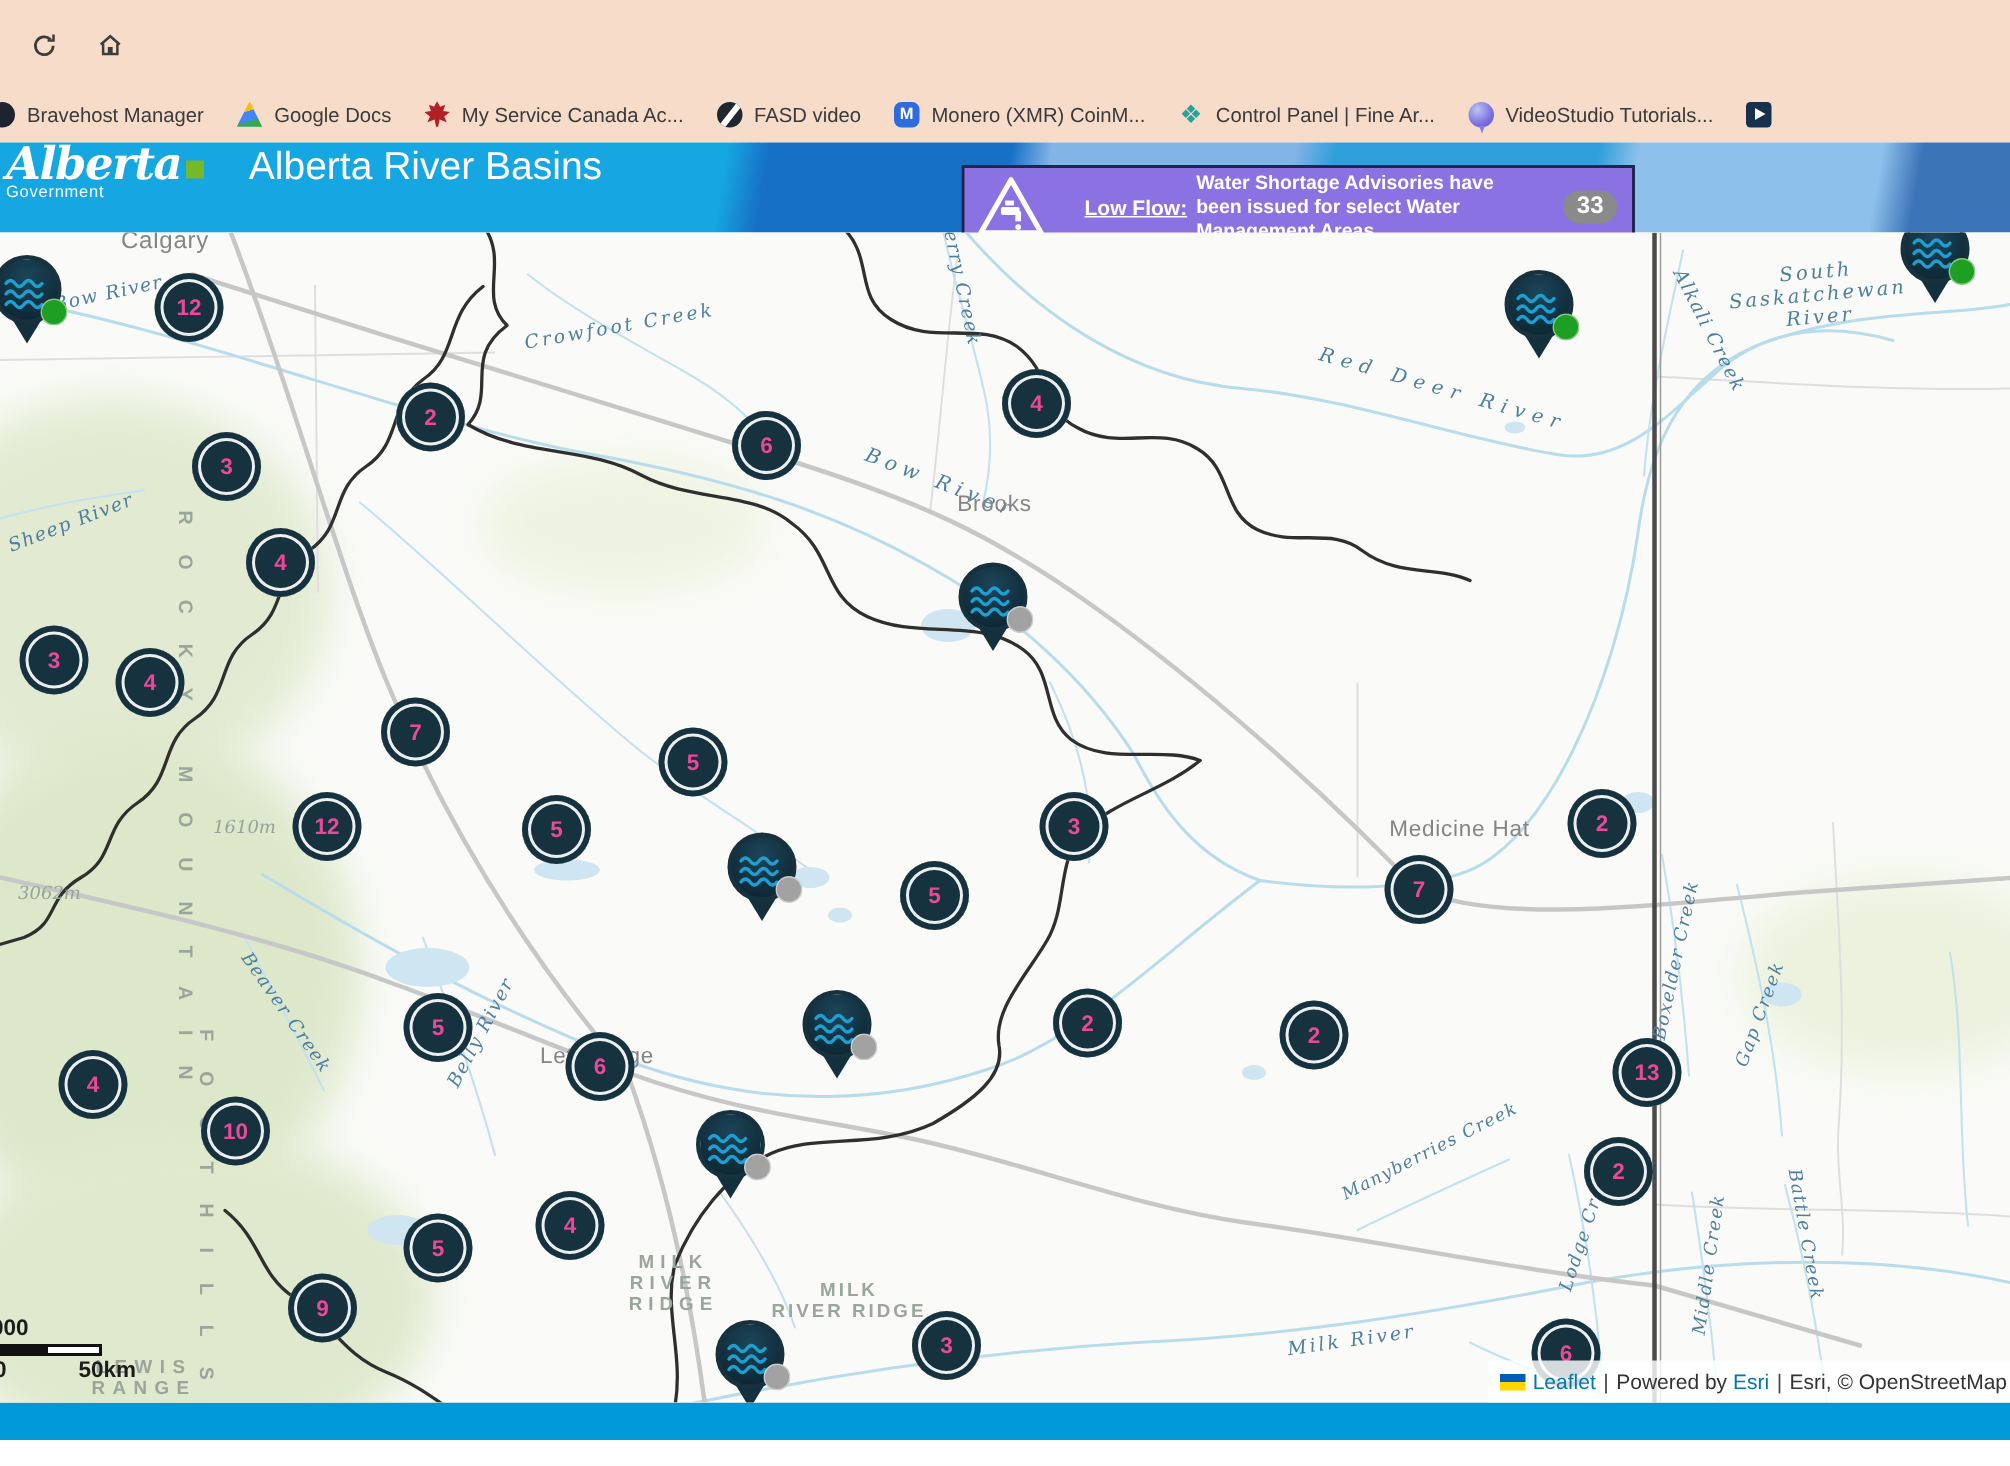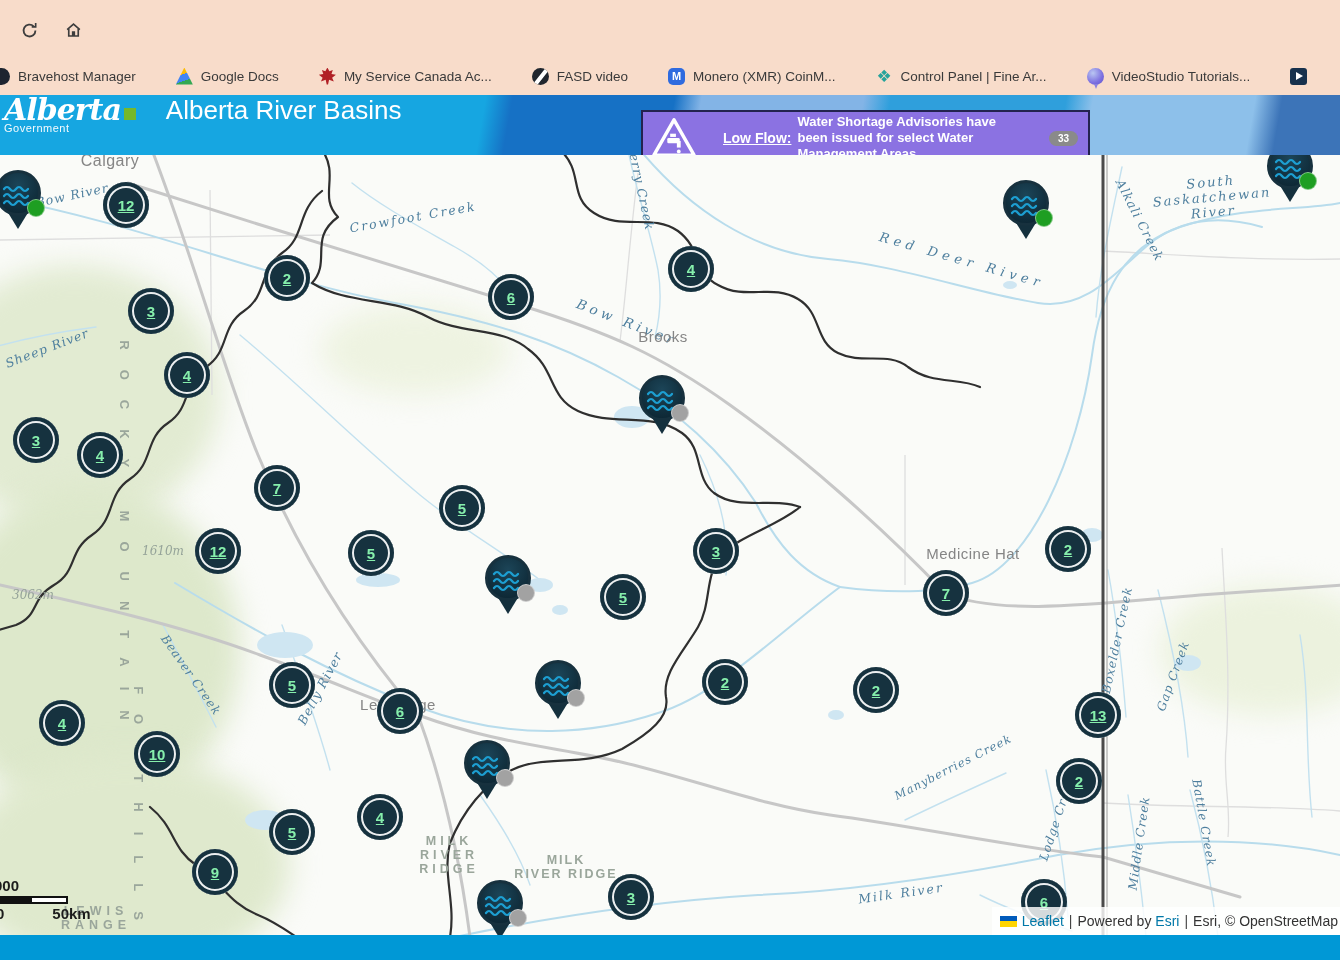--- a/index.html
+++ b/index.html
@@ -6,21 +6,21 @@
   html,body { width:1340px; height:977px; overflow:hidden; font-family:"Liberation Sans",sans-serif; background:#fff; }
 
   
   .chrome { background:#f8dcca; }
   .toolbar { height:57px; display:flex; align-items:center; padding:8px 12px 4px 14px; }
   .tb-btn { width:30px; height:30px; border-radius:50%; display:flex; align-items:center; justify-content:center; cursor:pointer; color:#3d3d3d; }
   .tb-btn svg { width:19px; height:19px; }
   .url-pill { flex:1; height:34px; background:#fff; border-radius:17px; margin-left:22px; display:flex; align-items:center; padding:0 14px; cursor:text; }
   .tune-icon { width:18px; height:18px; margin-right:12px; flex-shrink:0; }
   .url-text { font-size:15px; color:#202124; }
-  .bookmarks { height:38px; display:flex; align-items:center; gap:40px; padding-left:2px; overflow:hidden; white-space:nowrap; }
+  .bookmarks { height:38px; display:flex; align-items:center; gap:22px; padding-left:2px; overflow:hidden; white-space:nowrap; }
   .bm-item { display:flex; align-items:center; gap:8px; cursor:pointer; font-size:13.5px; color:#3a3a3a; flex-shrink:0; }
   .bm-icon { width:17px; height:17px; flex-shrink:0; display:inline-flex; align-items:center; justify-content:center; font-size:15px; }
   .bm-item:first-child .bm-icon { margin-left:-9px; }
   .bm-bravehost { background:#1d2430; border-radius:50%; }
   .bm-gdrive { clip-path:polygon(50% 0,100% 100%,0 100%); background:linear-gradient(160deg,#fbbc04 0 38%,#4285f4 38% 68%,#34a853 68%); }
   .bm-maple { background:#b12025; clip-path:polygon(50% 0,62% 22%,82% 14%,74% 38%,100% 42%,78% 60%,88% 82%,60% 72%,54% 100%,46% 100%,40% 72%,12% 82%,22% 60%,0 42%,26% 38%,18% 14%,38% 22%); }
   .bm-globe { background:#20262e; border-radius:50%; position:relative; overflow:hidden; }
   .bm-globe::after { content:""; position:absolute; left:7px; top:-2px; width:4px; height:22px; background:#fff; transform:rotate(38deg); border-radius:2px; }
   .bm-monero { background:#2f6bdf; border-radius:5px; color:#fff; font-weight:bold; font-size:11px; }
   .bm-teal { color:#27a39b; font-size:17px; }
@@ -35,37 +35,37 @@
     display:flex; align-items:flex-start; }
   .ab-logo { margin-left:4px; color:#fff; line-height:1; }
   .ab-name { font-family:"DejaVu Serif",serif; font-style:italic; font-weight:bold; font-size:30px; letter-spacing:-1px; }
   .ab-green { display:inline-block; width:12px; height:12px; background:#76b82a; margin-left:3px; }
   .ab-sub { font-size:11px; margin-top:-2px; letter-spacing:.5px; opacity:.95; }
   .app-title { color:#fff; font-size:26px; margin-left:30px; font-weight:400; }
   .advisory { position:absolute; left:641px; top:15px; width:449px; height:56px; background:#8b72e2; border:2px solid #23234f; display:flex; align-items:center; padding:0 10px 0 8px; cursor:pointer; }
   .adv-tri { width:46px; height:44px; flex-shrink:0; }
   .adv-label { color:#fff; font-weight:bold; font-size:14px; margin:0 6px 0 26px; flex-shrink:0;text-decoration:underline; }
   .adv-msg { color:#fff; font-weight:bold; font-size:13px; line-height:1.22; flex:1; }
-  .adv-badge { background:#8a8a8a; color:#fff; font-weight:bold; font-size:10px; border-radius:11px; padding:2px 9px; flex-shrink:0; margin-left:20px; }
+  .adv-badge { background:#8a8a8a; color:#fff; font-weight:bold; font-size:16px; border-radius:11px; padding:2px 9px; flex-shrink:0; margin-left:20px; }
 
   
   .map { position:relative; width:1340px; height:780px; background:#fafbf8; overflow:hidden; cursor:grab; }
   .map svg.decor { position:absolute; left:0; top:0; z-index:1; }
   .terra { position:absolute; border-radius:50%; filter:blur(14px); z-index:0; }
 
   .map-label { position:absolute; z-index:2; white-space:pre-line; text-align:center; transform:translate(-50%,-50%); pointer-events:none; }
   .lbl-city { color:#858585; letter-spacing:.5px; }
   .lbl-river { color:#4e7f9e; font-family:"DejaVu Serif",serif; font-style:italic; }
   .lbl-terrain { color:#9aa69b; font-weight:bold; }
   .lbl-elev { color:#95a399; font-family:"DejaVu Serif",serif; font-style:italic; }
 
   .cluster { position:absolute; width:46px; height:46px; border-radius:50%; background:#16323f;
     box-shadow:inset 0 0 0 4px #16323f, inset 0 0 0 6px rgba(255,255,255,.92);
-    color:#86efac; font-weight:bold; font-size:15px; display:flex; align-items:center; justify-content:center;
-    transform:translate(-50%,-50%); z-index:3; cursor:pointer;text-decoration:underline; }
+    color:#ec4899; font-weight:bold; font-size:15px; display:flex; align-items:center; justify-content:center;
+    transform:translate(-50%,-50%); z-index:3; cursor:pointer; }
 
   .station { position:absolute; width:46px; height:46px; transform:translate(-50%,-50%); z-index:4; cursor:pointer; }
   .st-circle { position:absolute; inset:0; border-radius:50%; background:radial-gradient(circle at 50% 30%,#1c4558 0%,#123140 55%,#0b222e 100%); border:3px solid #17313e; }
   .st-circle svg { position:absolute; inset:0; width:100%; height:100%; }
   .st-pin { position:absolute; left:50%; top:41px; transform:translateX(-50%); border-left:11px solid transparent; border-right:11px solid transparent; border-top:18px solid #14303d; }
   .st-dot { position:absolute; right:-4px; bottom:-1px; width:18px; height:18px; border-radius:50%; border:1px solid rgba(255,255,255,.45); }
   .st-dot.green { background:#1e9e22; }
   .st-dot.gray { background:#a2a2a2; }
 
   .scalebar { position:absolute; left:0; top:722px; z-index:5; color:#1c1c1c; }

